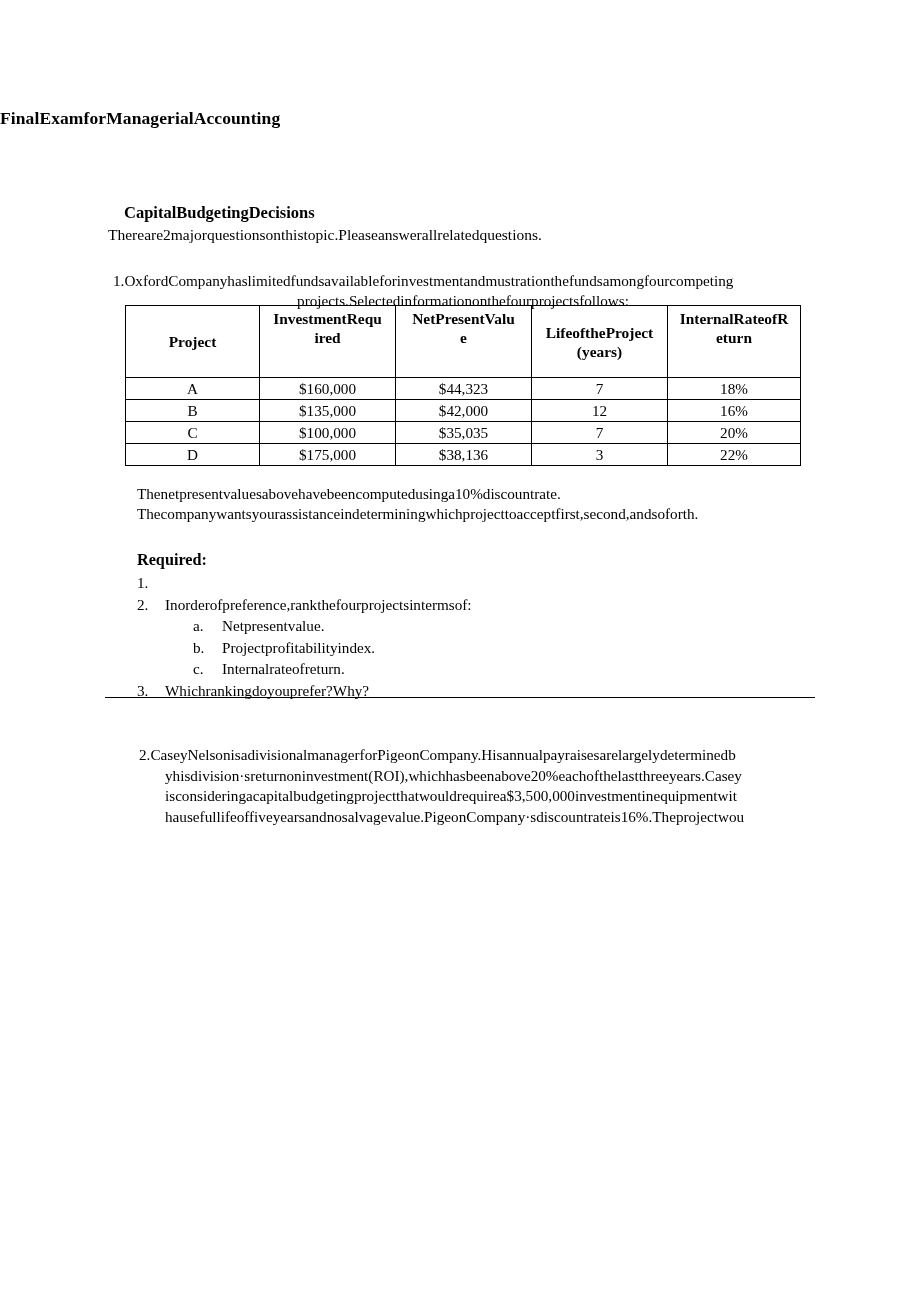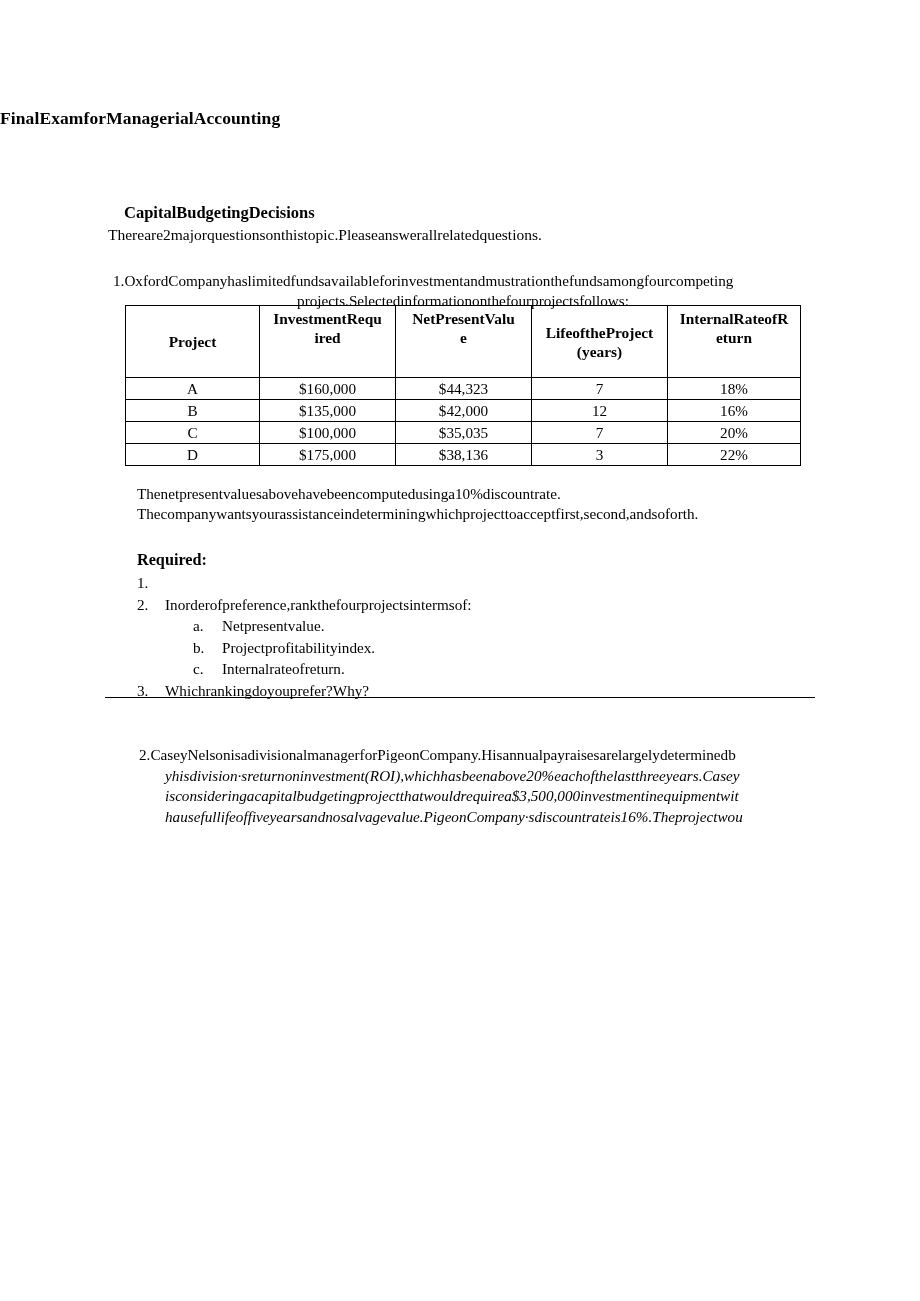--- a/index.html
+++ b/index.html
@@ -167,21 +167,21 @@
   .q2-block {
     position: absolute;
     left: 139px;
     top: 729px;
     width: 680px;
     font-size: 15.2px;
     line-height: 20.5px;
     margin-top: 16px;
   }
   .q2-block .l1 { display: block; margin-left: 0; }
-  .q2-block .ln { display: block; margin-left: 26px; font-style: italic; }
+  .q2-block .ln { display: block; margin-left: 26px; }
 </style>
 </head>
 <body>
 
 <div class="page">
 
   <div class="doc-title">FinalExamforManagerialAccounting</div>
 
   <div class="section-heading">CapitalBudgetingDecisions</div>
   <div class="section-subtext">Thereare2majorquestionsonthistopic.Pleaseanswerallrelatedquestions.</div>

